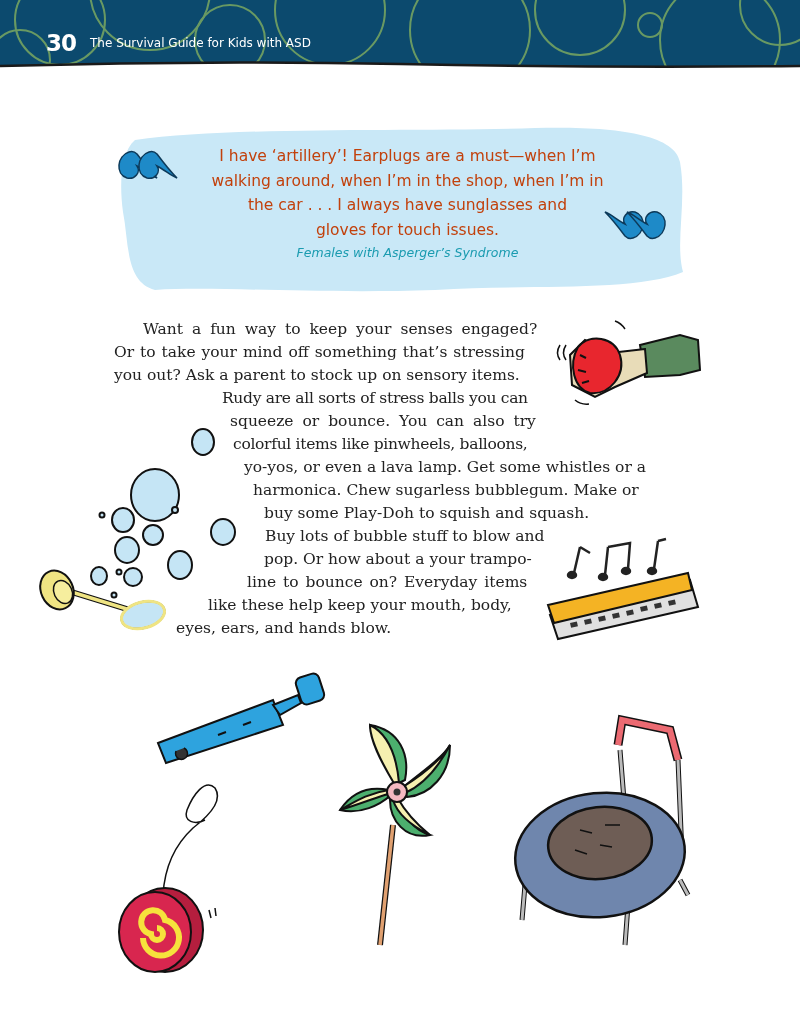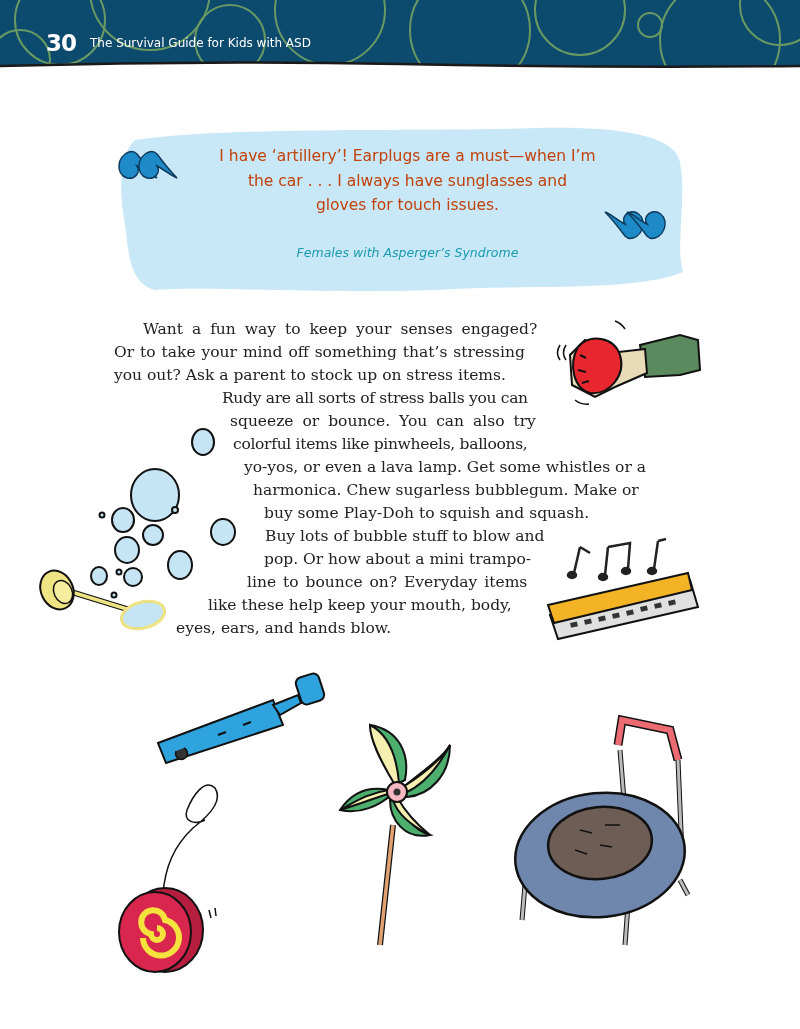--- a/index.html
+++ b/index.html
@@ -49,40 +49,41 @@
       <path d="M14 30 C2 34 0 52 12 56 C20 58 26 50 22 44 C30 48 36 54 42 56 C34 48 28 40 22 32 C20 30 17 29 14 30 Z" fill="#1e8ac8" stroke="#0d3a5a" stroke-width="1.5"></path>
       <path d="M34 30 C22 34 20 52 32 56 C40 58 46 50 42 44 C50 48 56 54 62 56 C54 48 48 40 42 32 C40 30 37 29 34 30 Z" fill="#1e8ac8" stroke="#0d3a5a" stroke-width="1.5"></path>
     </g>
     <g>
       <path d="M518 116 C530 112 532 94 520 90 C512 88 506 96 510 102 C502 98 496 92 490 90 C498 98 504 106 510 114 C512 116 515 117 518 116 Z" fill="#1e8ac8" stroke="#0d3a5a" stroke-width="1.5"></path>
       <path d="M540 116 C552 112 554 94 542 90 C534 88 528 96 532 102 C524 98 518 92 512 90 C520 98 526 106 532 114 C534 116 537 117 540 116 Z" fill="#1e8ac8" stroke="#0d3a5a" stroke-width="1.5"></path>
     </g>
   </svg>
   <div class="quote-text">
     <div>I have ‘artillery’! Earplugs are a must—when I’m</div>
+    <div>walking around, when I’m in the shop, when I’m in</div>
     <div>the car . . . I always have sunglasses and</div>
     <div>gloves for touch issues.</div>
   </div>
   <div class="quote-attr">
     <div><i>Females with Asperger’s Syndrome</i></div>
   </div>
 </div>
 
 <div class="body-text">
   <span class="line" style="left:143px;top:0px;word-spacing:4px;">Want a fun way to keep your senses engaged?</span>
   <span class="line" style="left:114px;top:23px;word-spacing:1px;">Or to take your mind off something that’s stressing</span>
-  <span class="line" style="left:114px;top:46px;">you out? Ask a parent to stock up on stress items.</span>
+  <span class="line" style="left:114px;top:46px;">you out? Ask a parent to stock up on sensory items.</span>
   <span class="line" style="left:222px;top:69px;letter-spacing:-0.3px;">Rudy are all sorts of stress balls you can</span>
   <span class="line" style="left:230px;top:92px;word-spacing:4px;">squeeze or bounce. You can also try</span>
   <span class="line" style="left:233px;top:115px;letter-spacing:-0.3px;">colorful items like pinwheels, balloons,</span>
   <span class="line" style="left:244px;top:138px;">yo-yos, or even a lava lamp. Get some whistles or a</span>
   <span class="line" style="left:253px;top:161px;">harmonica. Chew sugarless bubblegum. Make or</span>
   <span class="line" style="left:264px;top:184px;">buy some Play-Doh to squish and squash.</span>
   <span class="line" style="left:265px;top:207px;">Buy lots of bubble stuff to blow and</span>
-  <span class="line" style="left:264px;top:230px;">pop. Or how about a mini trampo-</span>
+  <span class="line" style="left:264px;top:230px;">pop. Or how about a your trampo-</span>
   <span class="line" style="left:247px;top:253px;word-spacing:2px;">line to bounce on? Everyday items</span>
   <span class="line" style="left:208px;top:276px;">like these help keep your mouth, body,</span>
   <span class="line" style="left:176px;top:299px;">eyes, ears, and hands blow.</span>
 </div>
 
 <svg class="ill" style="left:550px;top:315px;" width="155" height="95">
   <path d="M90 30 L130 20 L148 25 L150 55 L130 60 L95 62 Z" fill="#5a8a5e" stroke="#111" stroke-width="2"></path>
   <path d="M95 34 L60 38 L35 25 L20 40 L22 70 L45 82 L65 72 L97 58 Z" fill="#e8dcb8" stroke="#111" stroke-width="2"></path>
   <path d="M28 32 C40 18 64 22 70 40 C76 60 60 80 40 78 C24 74 18 50 28 32 Z" fill="#e8262e" stroke="#111" stroke-width="2"></path>
   <path d="M30 40 l6 3 M28 55 l8 2 M32 68 l7 -2" stroke="#111" stroke-width="2"></path>

